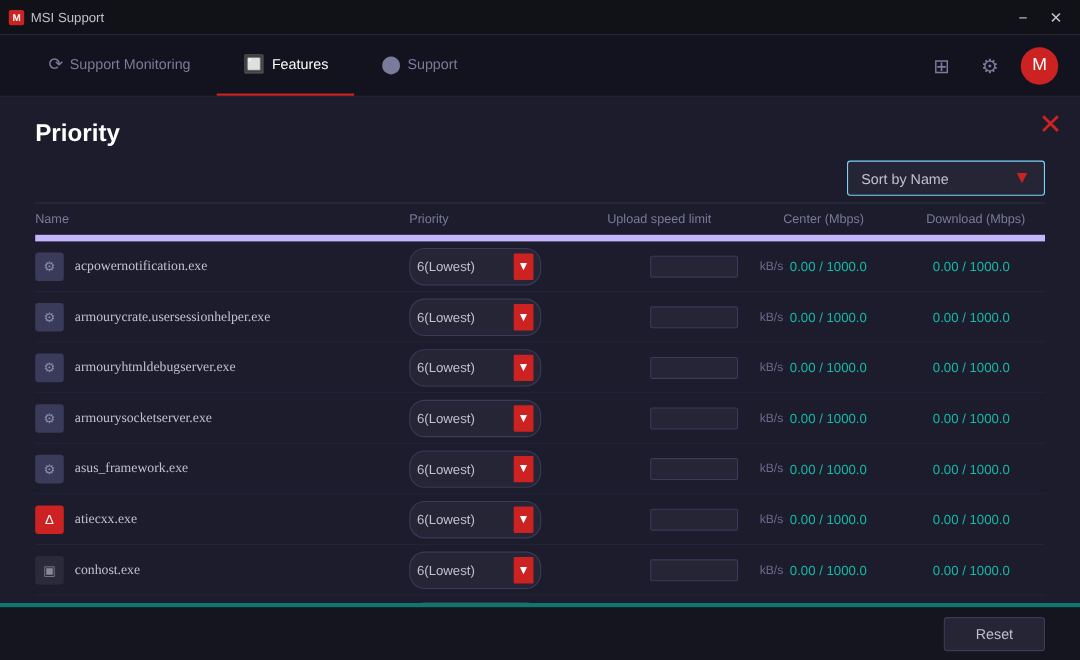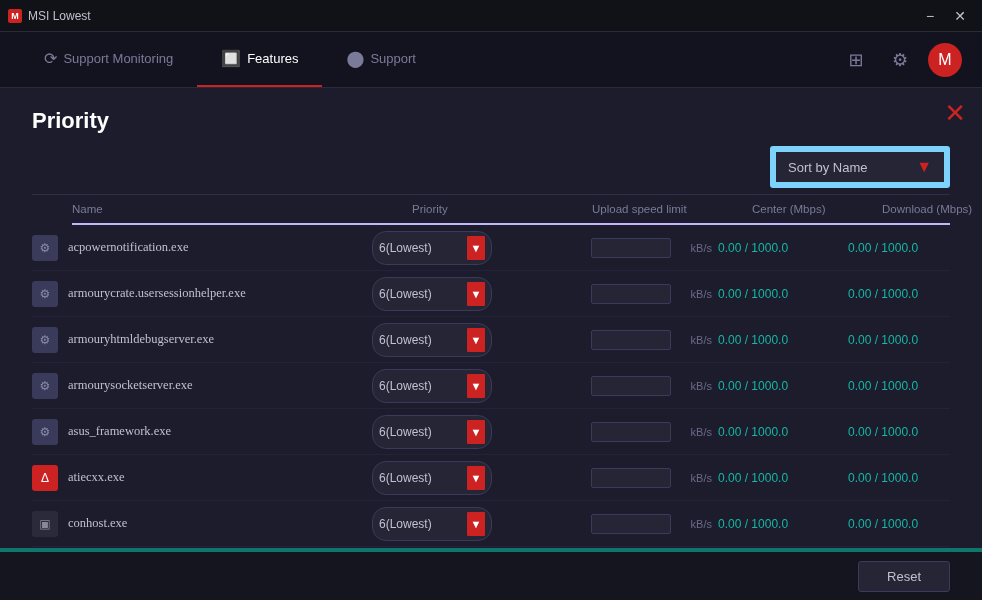--- a/index.html
+++ b/index.html
@@ -149,21 +149,21 @@
     
     .sort-row {
       display: flex;
       justify-content: flex-end;
       padding: 12px 32px 6px;
     }
     .sort-select {
       display: flex;
       align-items: center;
       background: #252535;
-      border: 6px solid #7dd3fc;
+      border: 1px solid #7dd3fc;
       border-radius: 3px;
       padding: 6px 12px;
       cursor: pointer;
       gap: 8px;
       min-width: 180px;
       justify-content: space-between;
       font-size: 13px;
       color: #c0c0d0;
     }
     .sort-select-arrow {
@@ -192,22 +192,21 @@
     }
     .table-container::-webkit-scrollbar-thumb {
       background: #3a3a5a;
       border-radius: 3px;
     }
 
     .table-header {
       display: grid;
       grid-template-columns: 340px 180px 160px 130px 130px;
       padding: 8px 0;
-      border-bottom: 2px solid #c4b5fd;
-      margin-left: 40px;
+      border-bottom: 6px solid #c4b5fd;
     }
     .table-header-cell {
       font-size: 11.5px;
       color: #7a7a9a;
       font-weight: 400;
     }
 
     .table-row {
       display: grid;
       grid-template-columns: 340px 180px 160px 130px 130px;
@@ -334,21 +333,21 @@
       padding: 7px 28px;
       cursor: pointer;
     }
   </style>
 </head>
 <body>
 
 <div class="title-bar">
   <div class="title-bar-left">
     <div class="title-bar-icon">M</div>
-    <span>MSI Lowest</span>
+    <span>MSI Support</span>
   </div>
   <div class="title-bar-controls">
     <button class="title-btn">−</button>
     <button class="title-btn close">✕</button>
   </div>
 </div>
 
 <div class="top-nav">
   <div class="nav-tabs">
     <div class="nav-tab">

